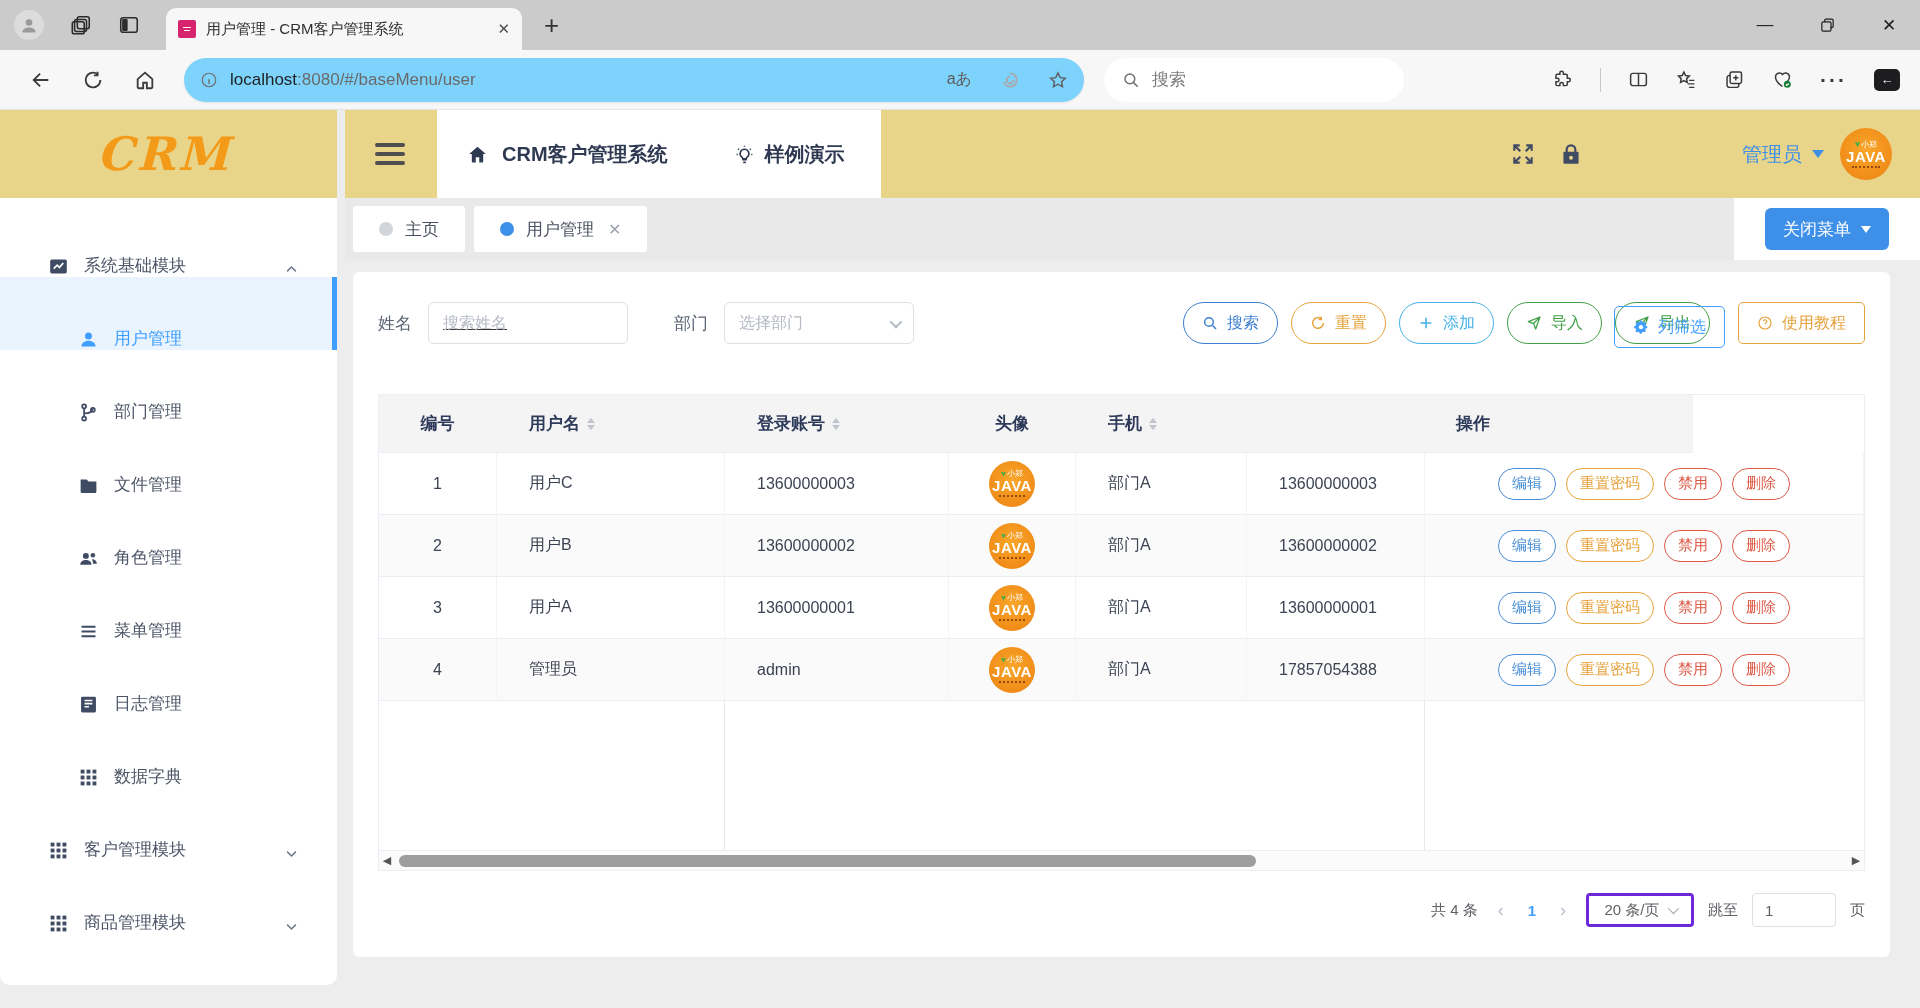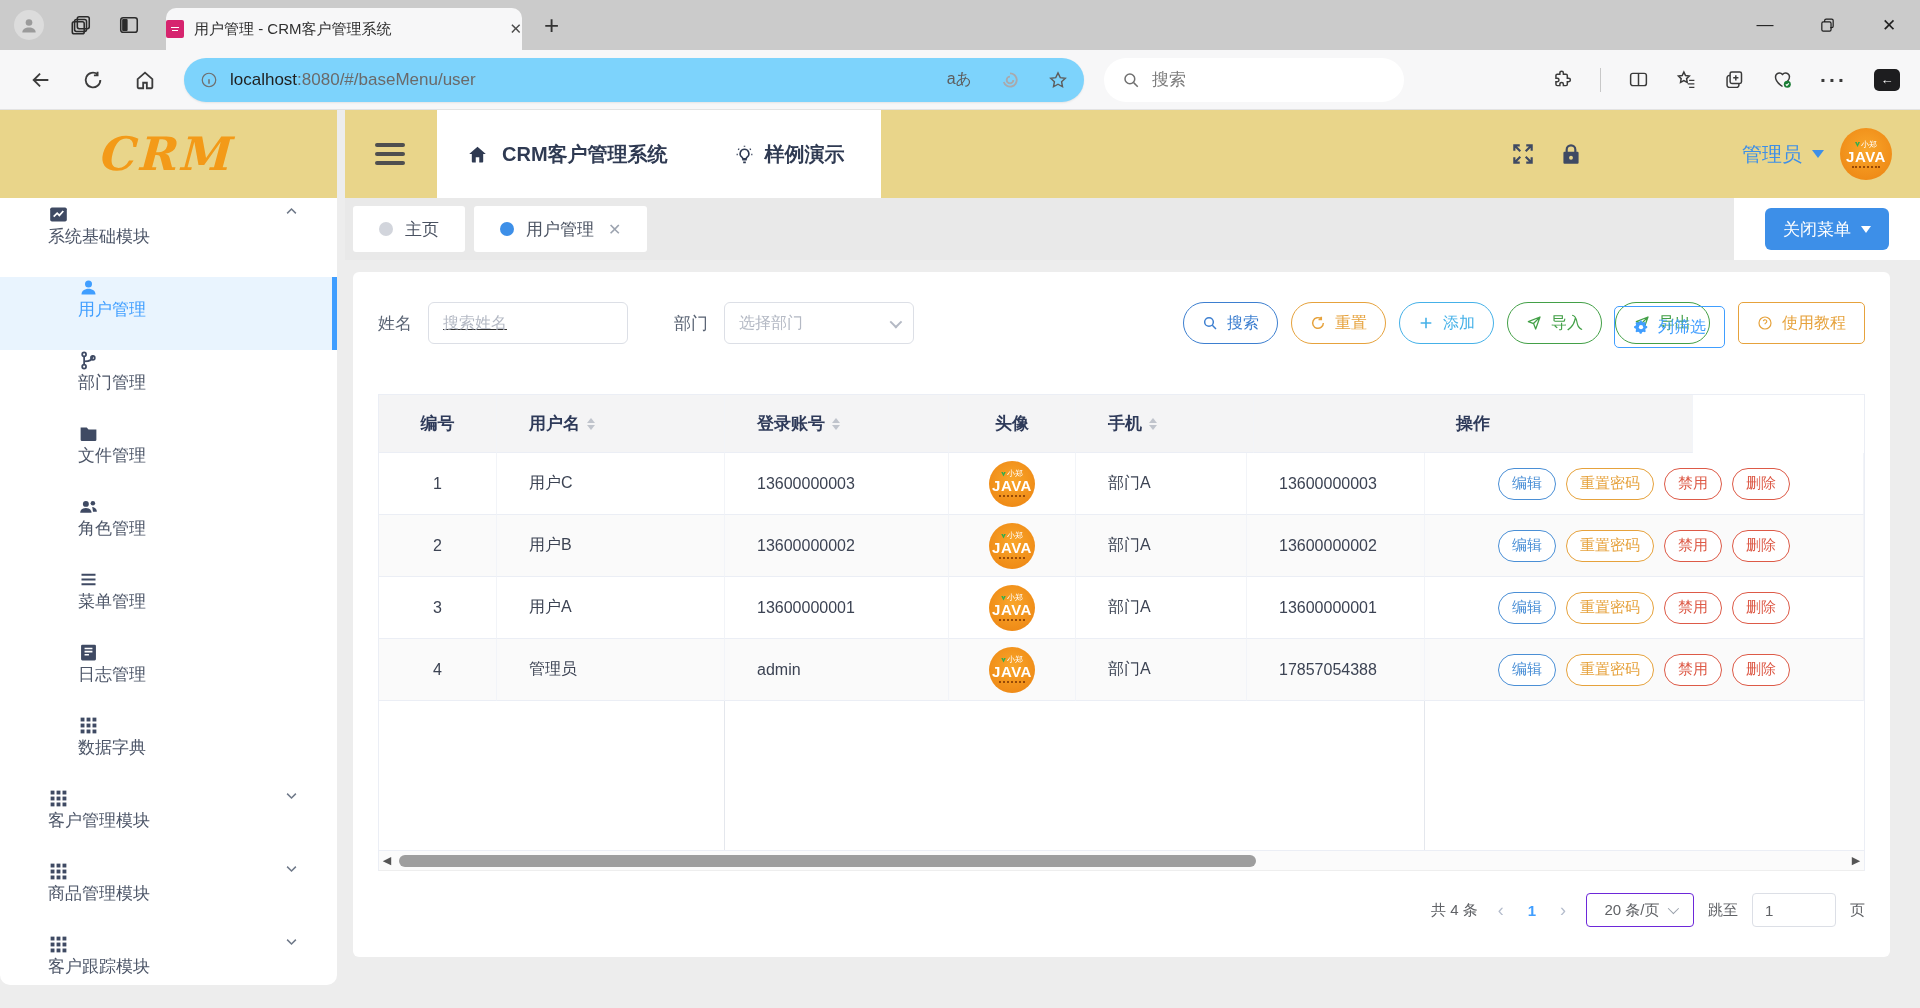--- a/index.html
+++ b/index.html
@@ -6,21 +6,21 @@
   html,body { width:1920px; height:1008px; overflow:hidden;
     font-family:"Liberation Sans","DejaVu Sans",sans-serif; }
   .ic svg{ width:1em; height:1em; display:block; }
 
   
   .titlebar{ height:50px; background:#cbcbcb; display:flex; align-items:center; }
   .tb-icon{ font-size:22px; color:#2b2b2b; margin-left:26px; }
   .profile-badge{ width:30px; height:30px; border-radius:50%; background:#dcdcdc; margin-left:14px;
     display:flex; align-items:center; justify-content:center; color:#9b9b9b; font-size:20px; }
   .btab{ margin-left:26px; width:356px; height:42px; align-self:flex-end; background:#f7f7f8;
-    border-radius:10px 10px 0 0; display:flex; align-items:center; padding:0 0; }
+    border-radius:10px 10px 0 0; display:flex; align-items:center; padding:0 12px; }
   .favicon{ width:18px; height:18px; background:#d6246e; border-radius:2px; flex:none;
     background-image:linear-gradient(#fff 0 0),linear-gradient(#fff 0 0);
     background-size:8px 1px,6px 1px; background-position:5px 7px,6px 10px; background-repeat:no-repeat; }
   .btab-title{ font-size:15px; color:#2f2f2f; margin-left:10px; white-space:nowrap; overflow:hidden; flex:1; }
   .btab-close{ color:#4c4c4c; font-size:15px; margin-left:8px; }
   .newtab{ font-size:26px; color:#333; margin-left:22px; font-weight:300; }
   .win-controls{ margin-left:auto; display:flex; }
   .win-btn{ width:62px; height:50px; display:flex; align-items:center; justify-content:center;
     font-size:17px; color:#1f1f1f; }
 
@@ -45,22 +45,22 @@
 
   
   .app{ display:flex; height:898px; background:#ededed; }
 
   
   .sidebar{ width:337px; flex:none; display:flex; flex-direction:column; }
   .logo-block{ height:88px; background:#e9d58a; display:flex; align-items:center; justify-content:center; }
   .logo-text{ font-family:"DejaVu Serif",serif; font-style:italic; font-weight:bold;
     font-size:46px; color:#f39a18; letter-spacing:3px; transform:skewX(-4deg); }
   .menu{ background:#fff; height:787px; border-radius:0 0 10px 10px; padding-top:6px; overflow:hidden; }
-  .side-item{ height:73px; display:flex; align-items:flex-start; padding-left:48px; position:relative;
-    color:#4d5668; font-size:17px; cursor:pointer;flex-direction:column; }
+  .side-item{ height:73px; display:flex; align-items:flex-end; padding-left:48px; position:relative;
+    color:#4d5668; font-size:17px; cursor:pointer; }
   .side-item.indent{ padding-left:78px; }
   .side-item .s-icon{ font-size:21px; margin-right:15px; color:#3f4a63; display:flex; }
   .side-item .s-caret{ position:absolute; right:38px; font-size:15px; color:#6f7989; display:flex; }
   .side-item.active{ background:#e9f4fe; color:#409eff; border-right:5px solid #409eff; }
   .side-item.active .s-icon{ color:#409eff; }
 
   
   .main{ flex:1; margin-left:8px; display:flex; flex-direction:column; min-width:0; }
   .header{ height:88px; background:#e9d58a; display:flex; align-items:center; flex:none; }
   .hamburger{ width:30px; margin-left:30px; display:flex; flex-direction:column; gap:5px; }
@@ -144,21 +144,21 @@
     display:flex; align-items:center; }
   .hs-arrow{ width:16px; color:#555; font-size:11px; text-align:center; flex:none; }
   .hs-track{ flex:1; height:14px; position:relative; }
   .hs-thumb{ position:absolute; left:4px; top:1px; width:59%; height:12px; background:#9e9e9e; border-radius:6px; }
 
   
   .pager{ display:flex; align-items:center; justify-content:flex-end; margin:22px 25px 0 0;
     font-size:15px; color:#606266; gap:14px; }
   .pg-arrow{ color:#b4bccc; font-size:18px; padding:0 6px; }
   .pg-num{ color:#409eff; font-weight:bold; padding:0 4px; }
-  .pg-size{ width:108px; height:34px; border:1px solid #6d28d9; border-radius:4px; display:flex;
+  .pg-size{ width:108px; height:34px; border:3px solid #6d28d9; border-radius:4px; display:flex;
     align-items:center; justify-content:center; gap:8px; color:#606266; cursor:pointer; }
   .pg-size .chev{ width:8px; height:8px; border-right:1.5px solid #99a0ab; border-bottom:1.5px solid #99a0ab;
     transform:rotate(45deg) translateY(-2px); }
   .pg-jump{ width:84px; height:34px; border:1px solid #dcdfe6; border-radius:4px; padding:0 12px;
     font-size:15px; color:#606266; font-family:inherit; }
 </style>
 </head>
 <body>
 
 <div class="titlebar">

